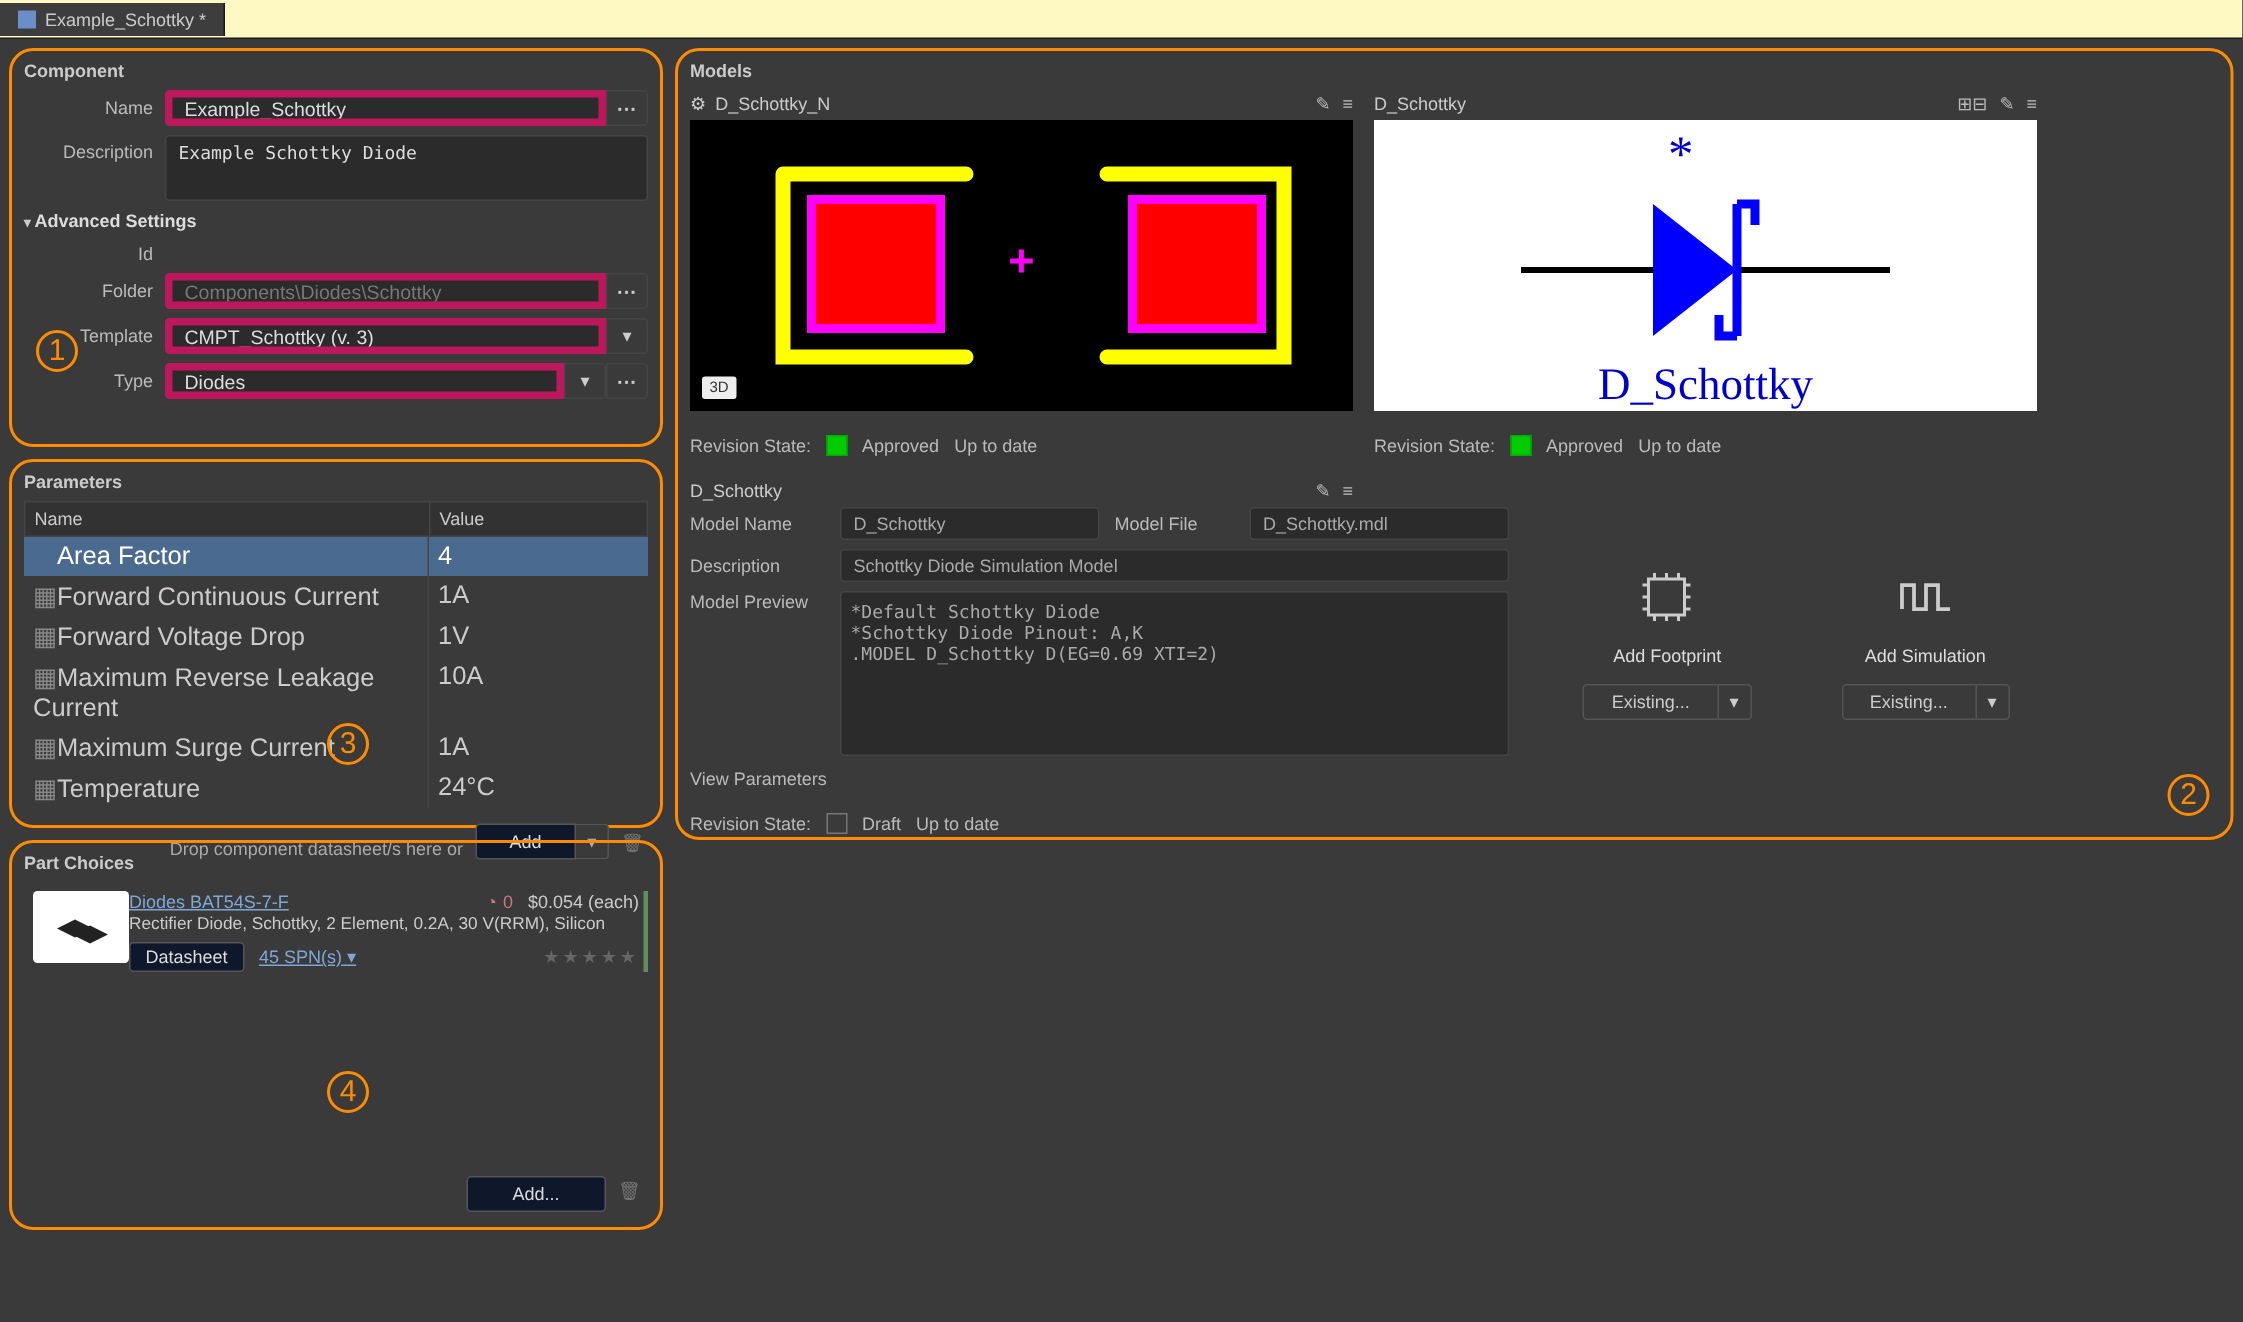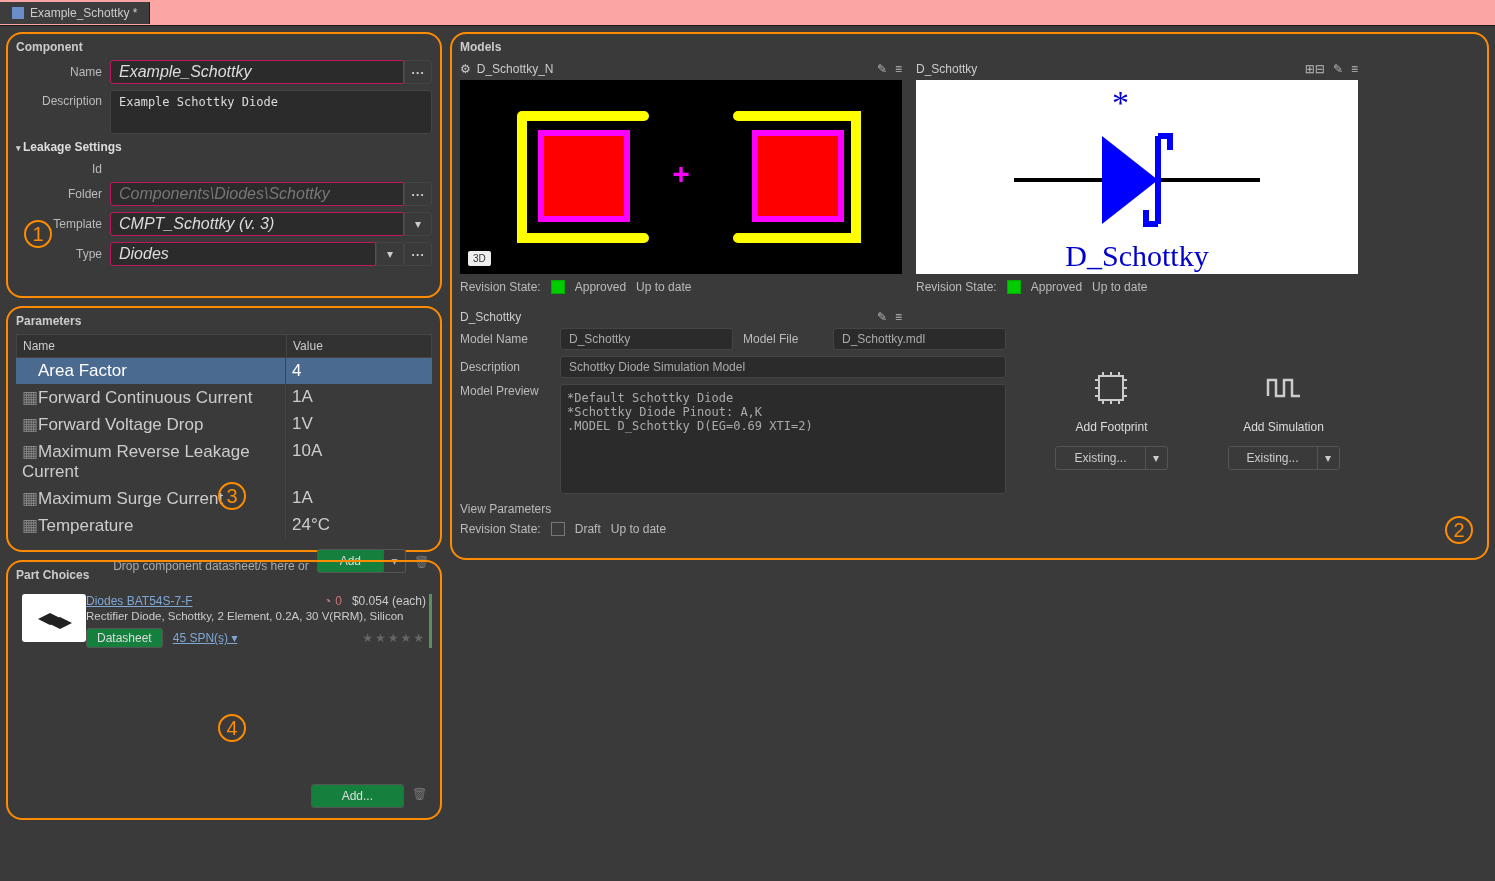--- a/index.html
+++ b/index.html
@@ -6,21 +6,21 @@
 body {
   background: #3a3a3a;
   font-family: "Segoe UI", Tahoma, sans-serif;
   font-size: 12px;
   color: #ccc;
   width: 1495px;
   height: 881px;
   overflow: hidden;
 }
 .tab-bar {
-  background: #fca5a5;
+  background: #fef9c3;
   height: 26px;
   display: flex;
   align-items: center;
   border-bottom: 1px solid #1a1a1a;
 }
 .tab {
   background: #3d3d3d;
   padding: 4px 12px;
   display: flex;
   align-items: center;
@@ -67,27 +67,26 @@
 }
 .form-label {
   width: 86px;
   text-align: right;
   color: #bbb;
   font-size: 12px;
 }
 .form-input {
   flex: 1;
   background: #2b2b2b;
-  border: 1px solid #be185d;
+  border: 5px solid #be185d;
   color: #ddd;
   padding: 4px 8px;
   border-radius: 3px;
-  font-size: 16px;
+  font-size: 13px;
   height: 24px;
-  font-style: italic;
 }
 .form-input.placeholder { color: #777; }
 .input-with-btn { display: flex; flex: 1; gap: 0; }
 .input-with-btn .form-input { flex: 1; border-radius: 3px 0 0 3px; }
 .ellipsis-btn {
   background: #3a3a3a;
   border: 1px solid #444;
   width: 28px;
   color: #ccc;
   font-weight: bold;
@@ -146,21 +145,21 @@
 .drop-row {
   display: flex;
   align-items: flex-end;
   justify-content: flex-end;
   gap: 8px;
   margin-top: 10px;
   font-size: 12px;
   color: #aaa;
 }
 .btn {
-  background: #15803d;
+  background: #0f172a;
   border: 1px solid #555;
   color: #ddd;
   padding: 4px 16px;
   border-radius: 3px;
   cursor: pointer;
   font-size: 12px;
 }
 .btn-split { display: flex; }
 .btn-split .btn { border-radius: 3px 0 0 3px; padding: 4px 22px; }
 .btn-split .caret {
@@ -206,21 +205,21 @@
   height: 194px;
   background: #000;
   position: relative;
 }
 .preview-body.white { background: #fff; }
 .threeD {
   position: absolute; left: 8px; bottom: 8px;
   background: #eee; color: #333; font-size: 10px;
   padding: 2px 5px; border-radius: 2px;
 }
-.rev-row { display:flex; align-items:center; gap:10px; font-size:12px; color:#bbb; padding-top:6px; }
+.rev-row { display:flex; align-items:center; gap:10px; font-size:12px; color:#bbb; padding-top:16px; }
 .rev-sq { width:14px; height:14px; border:1px solid #777; display:inline-block; }
 .rev-sq.green { background: #0c0; border-color:#0a0;}
 .hdr-icons { display:flex; gap:8px; color:#bbb; }
 .hdr-icons span { cursor:pointer; }
 
 .sim-panel { width: 442px; }
 .sim-grid { display: grid; grid-template-columns: 90px 1fr 80px 1fr; gap: 6px 10px; align-items:center; margin-bottom:6px;}
 .sim-label { color:#bbb; font-size:12px; }
 .sim-in {
   background:#2b2b2b; border:1px solid #444; color:#aaa; padding:3px 8px;
@@ -270,21 +269,21 @@
         <div class="input-with-btn">
           <input class="form-input" value="Example_Schottky" style="">
           <button class="ellipsis-btn">···</button>
         </div>
       </div>
       <div class="form-row" style="align-items:flex-start">
         <div class="form-label" style="padding-top:4px">Description</div>
         <textarea class="textarea" style="">Example Schottky Diode</textarea>
       </div>
 
-      <div class="adv-header">Leakage Settings</div>
+      <div class="adv-header">Advanced Settings</div>
 
       <div class="form-row">
         <div class="form-label">Id</div>
       </div>
       <div class="form-row">
         <div class="form-label">Folder</div>
         <div class="input-with-btn">
           <input class="form-input placeholder" value="Components\Diodes\Schottky" style="">
           <button class="ellipsis-btn">···</button>
         </div>

